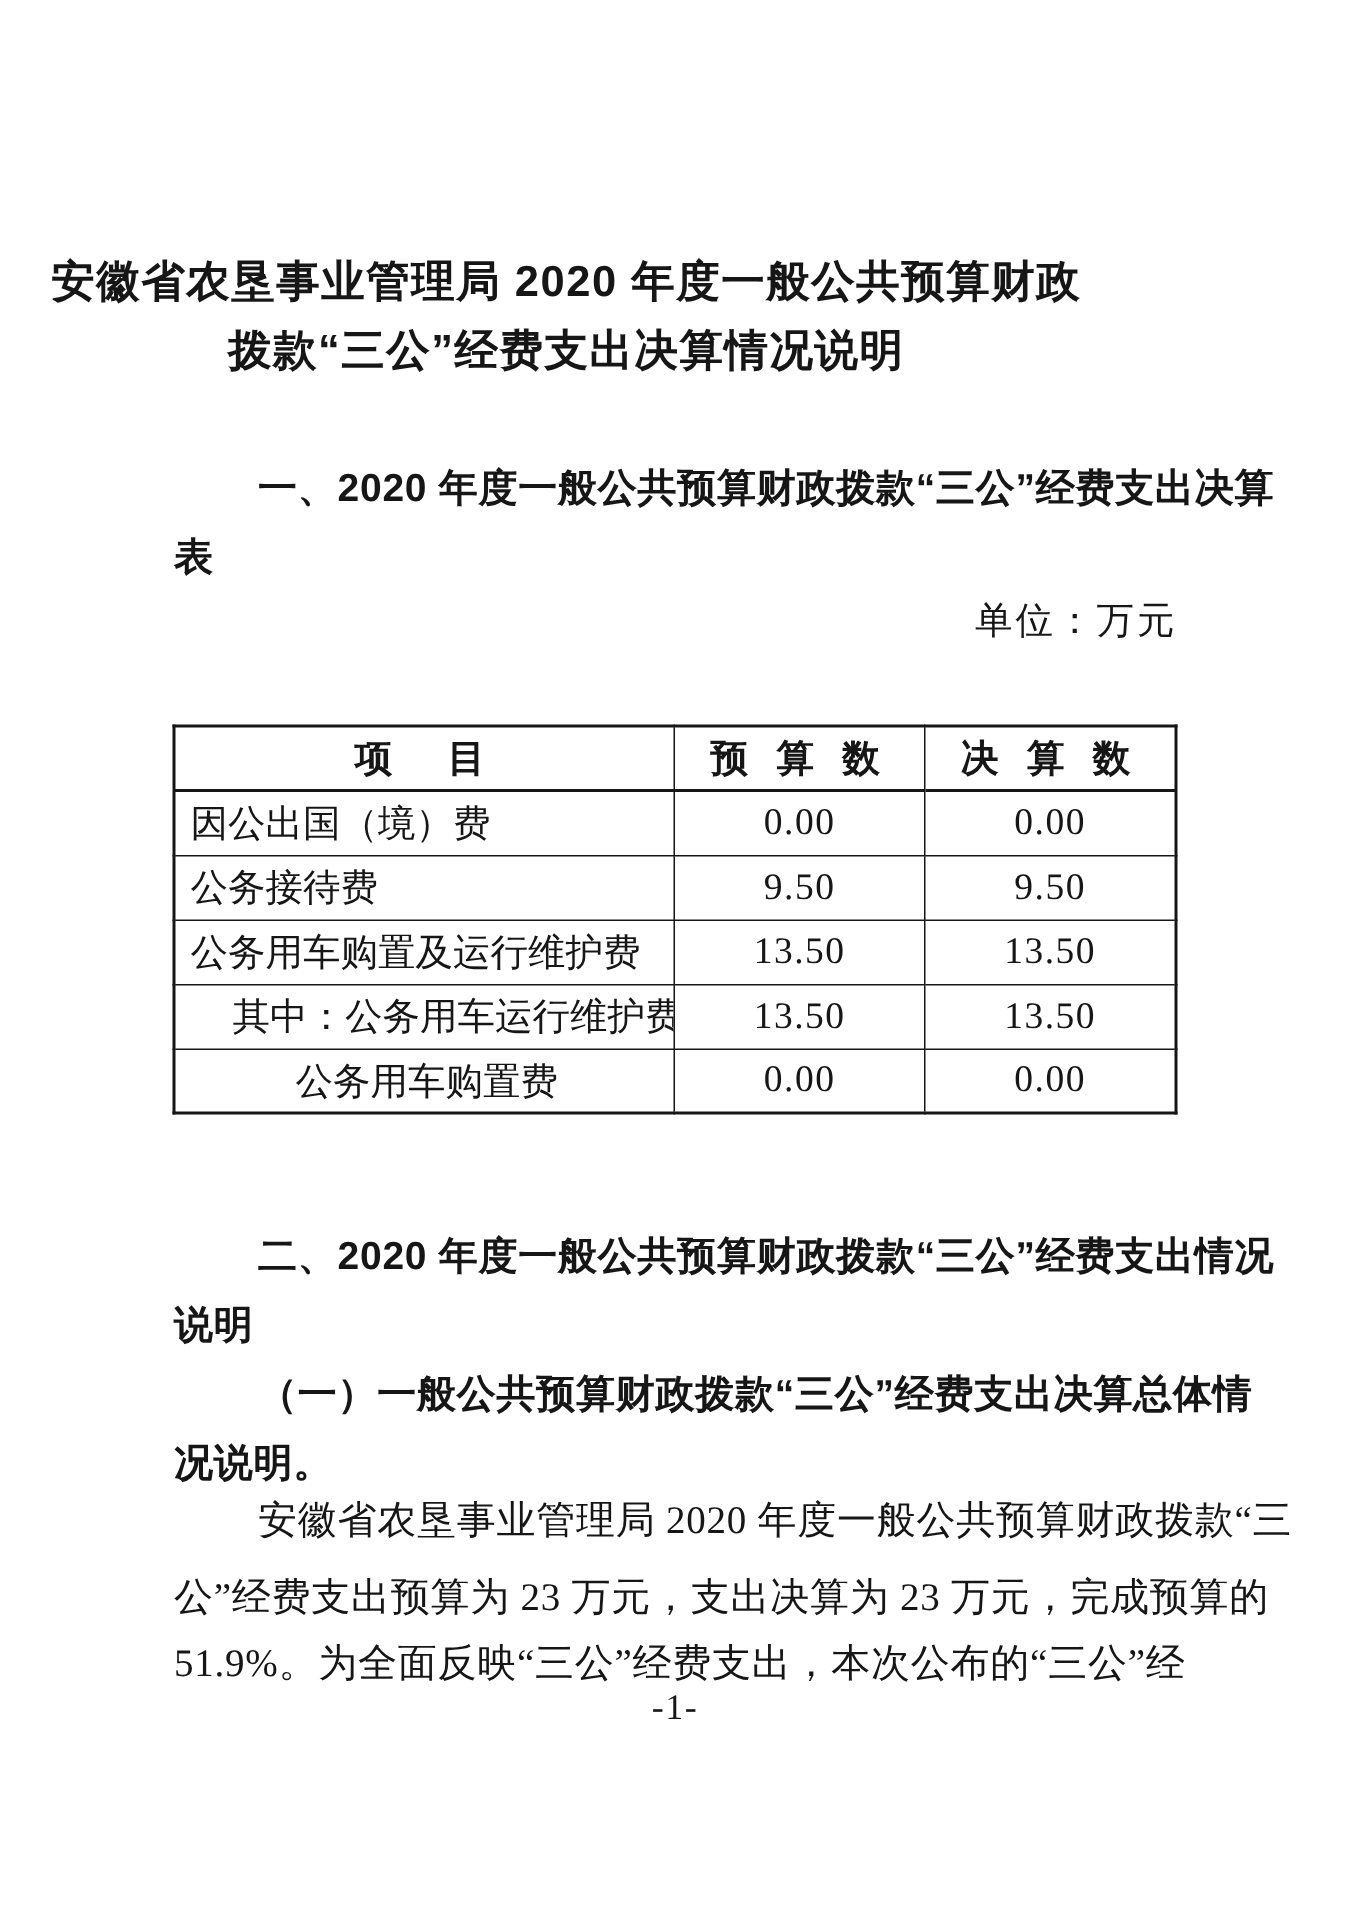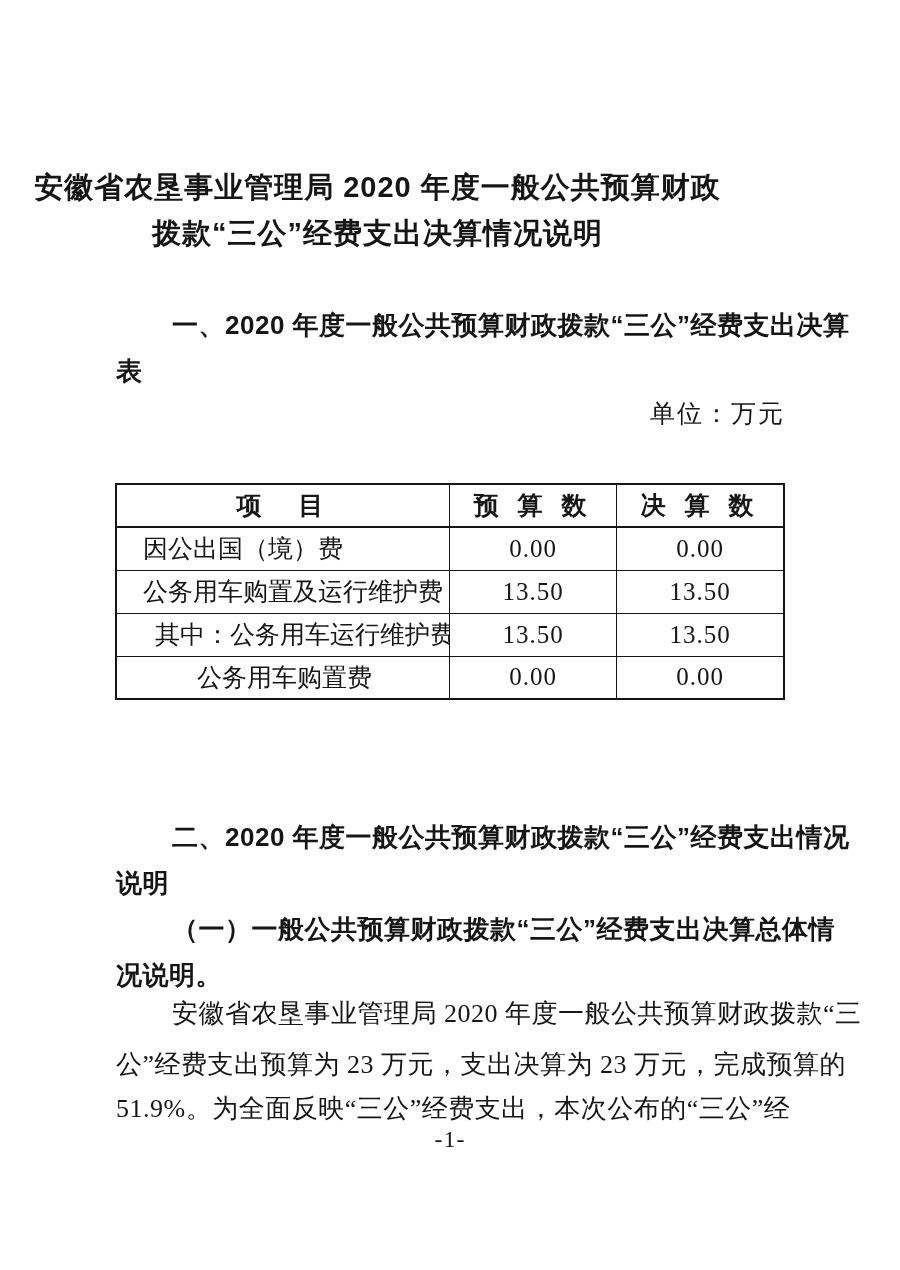--- a/index.html
+++ b/index.html
@@ -81,21 +81,21 @@
     font-family: "Liberation Sans", sans-serif;
     font-weight: bold;
     font-size: 25px;
     text-align: center;
     letter-spacing: 6px;
   }
   td.cell-label {
     font-family: "Liberation Serif", serif;
     font-size: 25px;
     text-align: left;
-    padding-left: 26px;
+    padding-left: 10px;
   }
   tr.row-total td.cell-label {
     font-family: "Liberation Sans", sans-serif;
     font-weight: bold;
     text-align: center;
     letter-spacing: 8px;
     padding-left: 0;
   }
   tr.row-total td.cell-num { font-weight: bold; }
   td.ind-1 { padding-left: 38px; }
@@ -150,20 +150,25 @@
         <th>决 算 数</th>
       </tr>
     </thead>
     <tbody>
       <tr>
         <td class="cell-label">因公出国（境）费</td>
         <td class="cell-num">0.00</td>
         <td class="cell-num">0.00</td>
       </tr>
       <tr>
+        <td class="cell-label">公务接待费</td>
+        <td class="cell-num">9.50</td>
+        <td class="cell-num">9.50</td>
+      </tr>
+      <tr>
         <td class="cell-label">公务用车购置及运行维护费</td>
         <td class="cell-num">13.50</td>
         <td class="cell-num">13.50</td>
       </tr>
       <tr>
         <td class="cell-label ind-1">其中：公务用车运行维护费</td>
         <td class="cell-num">13.50</td>
         <td class="cell-num">13.50</td>
       </tr>
       <tr>

